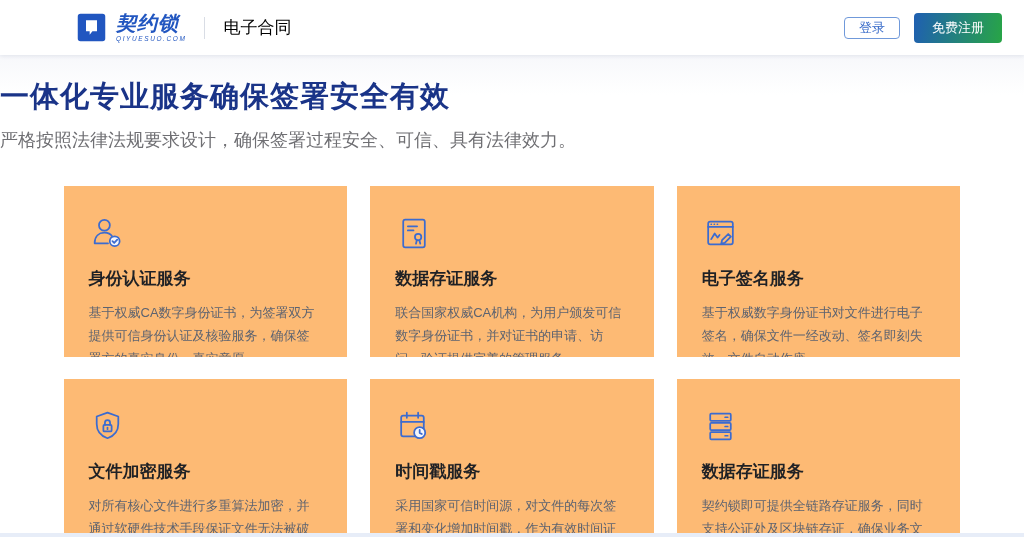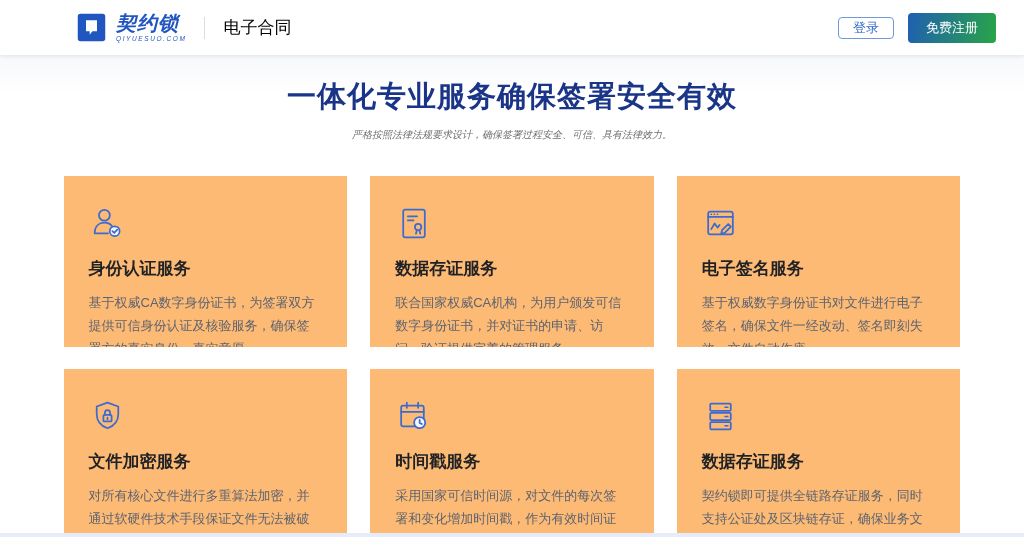--- a/index.html
+++ b/index.html
@@ -9,21 +9,21 @@
     font-family: "Liberation Sans", "DejaVu Sans", sans-serif;
     overflow: hidden;
     position: relative;
   }
 
   
   .header {
     height: 55px;
     display: flex;
     align-items: center;
-    padding: 0 28px 0 75px;
+    padding: 0 22px 0 75px;
     background: #ffffff;
     box-shadow: 0 1px 4px rgba(20,40,90,0.10);
     position: relative;
     z-index: 5;
   }
   .brand { display: flex; align-items: center; cursor: pointer; }
   .logo-mark { width: 33px; height: 33px; margin-right: 8px; flex: 0 0 auto; }
   .logo-text { display: flex; flex-direction: column; line-height: 1; }
   .brand-name {
     font-size: 20px; font-weight: bold; font-style: italic;
@@ -44,25 +44,25 @@
   }
   .btn-register {
     min-width: 88px; height: 30px; padding: 0 16px; margin-left: 14px;
     background: linear-gradient(100deg, #1f5fb2 0%, #28a546 100%);
     border: none; border-radius: 4px;
     color: #ffffff; font-size: 13px; cursor: pointer;
     font-family: Liberation Mono, monospace;
   }
 
   
-  .hero { text-align: center; padding-top: 22px; background: linear-gradient(#f7f8fb, #ffffff 40px); }
+  .hero { padding-top: 22px; background: linear-gradient(#f7f8fb, #ffffff 40px); }
   .hero-title {
     font-size: 29px; font-weight: bold; color: #1a3488; letter-spacing: 1px;
   }
-  .hero-subtitle { font-size: 10px; color: #6f6f73; margin-top: 11px; font-style: italic; }
+  .hero-subtitle { font-size: 18px; color: #6f6f73; margin-top: 11px; }
 
   
   .cards {
     width: 897px;
     margin: 34px auto 0;
     display: grid;
     grid-template-columns: repeat(3, 1fr);
     gap: 22px 23px;
   }
   .card {

